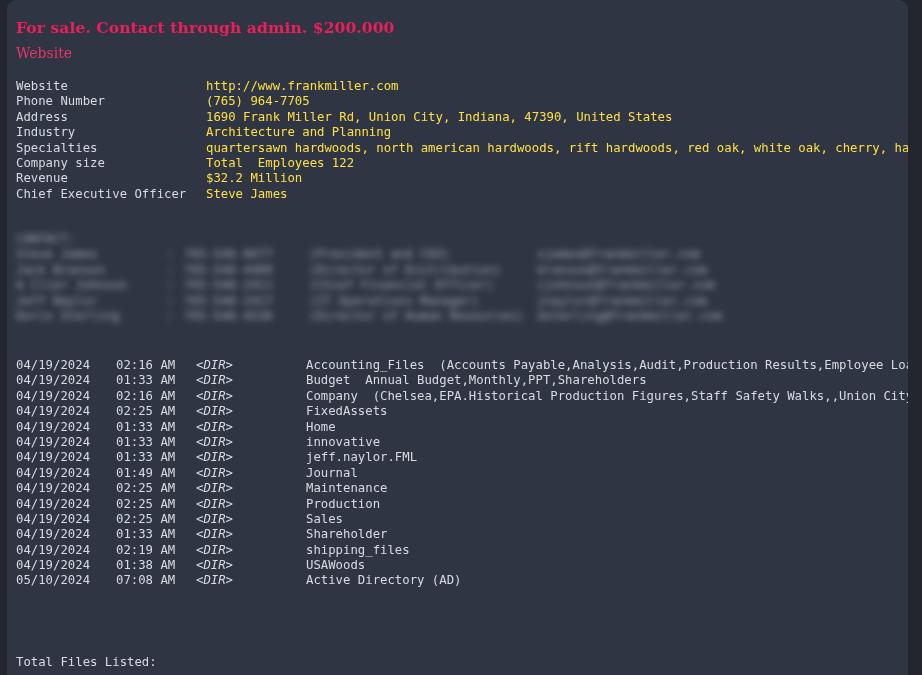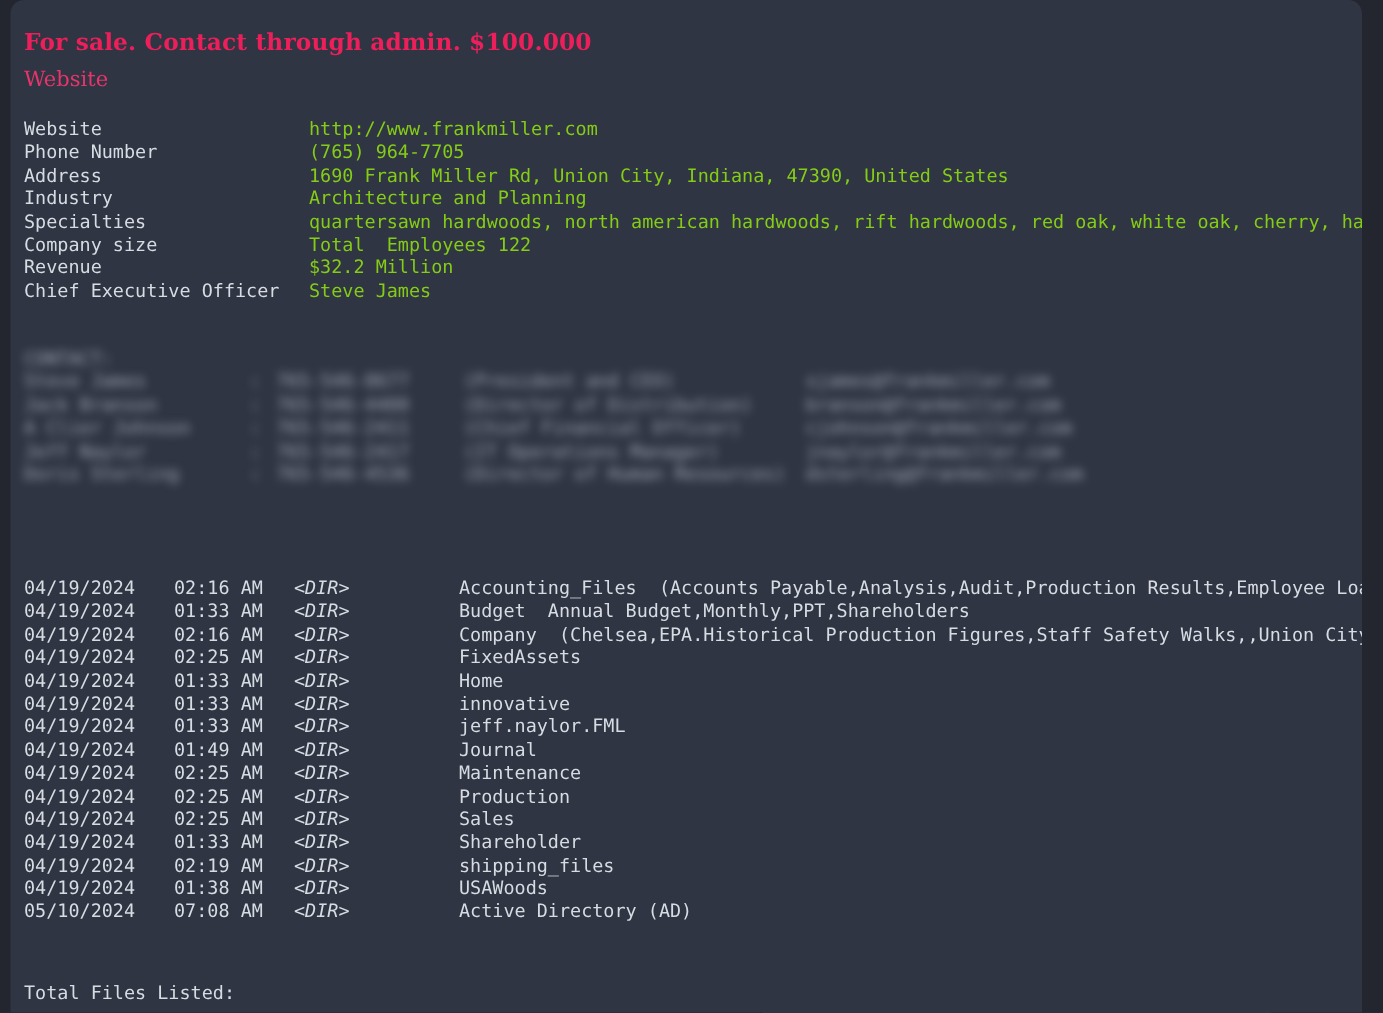--- a/index.html
+++ b/index.html
@@ -70,21 +70,21 @@
   .info-row {
     height: 15.4px;
     white-space: pre;
   }
   .info-label {
     display: inline-block;
     width: 190px;
     color: #d7dce3;
   }
   .info-value {
-    color: #84cc16;
+    color: #fde047;
     text-align: right;
   }
 
   
   #contact-block {
     position: absolute;
     left: 9px;
     top: 232px;
     width: 890px;
     height: 96px;
@@ -113,42 +113,42 @@
   #dir-rows {
     position: absolute;
     left: 9px;
     top: 358px;
     width: 1500px;
   }
   .dir-row {
     height: 15.4px;
     white-space: pre;
   }
-  .d-date { display: inline-block; width: 88px; margin-top: 27px; }
+  .d-date { display: inline-block; width: 88px; }
   .d-time { display: inline-block; width: 80px; margin-left: 12px; }
   .d-type { display: inline-block; width: 110px; font-style: italic; }
   .d-name { display: inline-block; }
 
   
   #totals {
     position: absolute;
     left: 9px;
     top: 624px;
   }
   .tot-row {
     height: 15.4px;
     white-space: pre;
   }
 </style>
 </head>
 <body>
 
 <div id="panel">
 
-  <div class="hdr-sale">For sale. Contact through admin. $100.000</div>
+  <div class="hdr-sale">For sale. Contact through admin. $200.000</div>
 
   <div class="hdr-website">Website</div>
 
   <div id="info-block" class="mono"><div class="info-row"><span class="info-label">Website</span><span class="info-value">http://www.frankmiller.com</span></div><div class="info-row"><span class="info-label">Phone Number</span><span class="info-value">(765) 964-7705</span></div><div class="info-row"><span class="info-label">Address</span><span class="info-value">1690 Frank Miller Rd, Union City, Indiana, 47390, United States</span></div><div class="info-row"><span class="info-label">Industry</span><span class="info-value">Architecture and Planning</span></div><div class="info-row"><span class="info-label">Specialties</span><span class="info-value">quartersawn hardwoods, north american hardwoods, rift hardwoods, red oak, white oak, cherry, hard mapl</span></div><div class="info-row"><span class="info-label">Company size</span><span class="info-value">Total  Employees 122</span></div><div class="info-row"><span class="info-label">Revenue</span><span class="info-value">$32.2 Million</span></div><div class="info-row"><span class="info-label">Chief Executive Officer</span><span class="info-value">Steve James</span></div></div>
 
   <div id="contact-block" class="mono"><div class="contact-row">CONTACT:</div><div class="contact-row"><span class="c-name">Steve James</span><span class="c-sep">:</span><span class="c-phone">765-546-8677</span><span class="c-title">(President and CEO)</span><span class="c-mail">sjames@frankmiller.com</span></div><div class="contact-row"><span class="c-name">Jack Branson</span><span class="c-sep">:</span><span class="c-phone">765-546-4400</span><span class="c-title">(Director of Distribution)</span><span class="c-mail">branson@frankmiller.com</span></div><div class="contact-row"><span class="c-name">A Clier Johnson</span><span class="c-sep">:</span><span class="c-phone">765-546-2411</span><span class="c-title">(Chief Financial Officer)</span><span class="c-mail">cjohnson@frankmiller.com</span></div><div class="contact-row"><span class="c-name">Jeff Naylor</span><span class="c-sep">:</span><span class="c-phone">765-546-2417</span><span class="c-title">(IT Operations Manager)</span><span class="c-mail">jnaylor@frankmiller.com</span></div><div class="contact-row"><span class="c-name">Doris Sterling</span><span class="c-sep">:</span><span class="c-phone">765-546-4536</span><span class="c-title">(Director of Human Resources)</span><span class="c-mail">dsterling@frankmiller.com</span></div></div>
 
 
   <div id="dir-rows" class="mono"><div class="dir-row"><span class="d-date">04/19/2024</span><span class="d-time">02:16 AM</span><span class="d-type">&lt;DIR&gt;</span><span class="d-name">Accounting_Files  (Accounts Payable,Analysis,Audit,Production Results,Employee Loans,Payr</span></div><div class="dir-row"><span class="d-date">04/19/2024</span><span class="d-time">01:33 AM</span><span class="d-type">&lt;DIR&gt;</span><span class="d-name">Budget  Annual Budget,Monthly,PPT,Shareholders</span></div><div class="dir-row"><span class="d-date">04/19/2024</span><span class="d-time">02:16 AM</span><span class="d-type">&lt;DIR&gt;</span><span class="d-name">Company  (Chelsea,EPA.Historical Production Figures,Staff Safety Walks,,Union City Produc</span></div><div class="dir-row"><span class="d-date">04/19/2024</span><span class="d-time">02:25 AM</span><span class="d-type">&lt;DIR&gt;</span><span class="d-name">FixedAssets</span></div><div class="dir-row"><span class="d-date">04/19/2024</span><span class="d-time">01:33 AM</span><span class="d-type">&lt;DIR&gt;</span><span class="d-name">Home</span></div><div class="dir-row"><span class="d-date">04/19/2024</span><span class="d-time">01:33 AM</span><span class="d-type">&lt;DIR&gt;</span><span class="d-name">innovative</span></div><div class="dir-row"><span class="d-date">04/19/2024</span><span class="d-time">01:33 AM</span><span class="d-type">&lt;DIR&gt;</span><span class="d-name">jeff.naylor.FML</span></div><div class="dir-row"><span class="d-date">04/19/2024</span><span class="d-time">01:49 AM</span><span class="d-type">&lt;DIR&gt;</span><span class="d-name">Journal</span></div><div class="dir-row"><span class="d-date">04/19/2024</span><span class="d-time">02:25 AM</span><span class="d-type">&lt;DIR&gt;</span><span class="d-name">Maintenance</span></div><div class="dir-row"><span class="d-date">04/19/2024</span><span class="d-time">02:25 AM</span><span class="d-type">&lt;DIR&gt;</span><span class="d-name">Production</span></div><div class="dir-row"><span class="d-date">04/19/2024</span><span class="d-time">02:25 AM</span><span class="d-type">&lt;DIR&gt;</span><span class="d-name">Sales</span></div><div class="dir-row"><span class="d-date">04/19/2024</span><span class="d-time">01:33 AM</span><span class="d-type">&lt;DIR&gt;</span><span class="d-name">Shareholder</span></div><div class="dir-row"><span class="d-date">04/19/2024</span><span class="d-time">02:19 AM</span><span class="d-type">&lt;DIR&gt;</span><span class="d-name">shipping_files</span></div><div class="dir-row"><span class="d-date">04/19/2024</span><span class="d-time">01:38 AM</span><span class="d-type">&lt;DIR&gt;</span><span class="d-name">USAWoods</span></div><div class="dir-row"><span class="d-date">05/10/2024</span><span class="d-time">07:08 AM</span><span class="d-type">&lt;DIR&gt;</span><span class="d-name">Active Directory (AD)</span></div></div>
 

